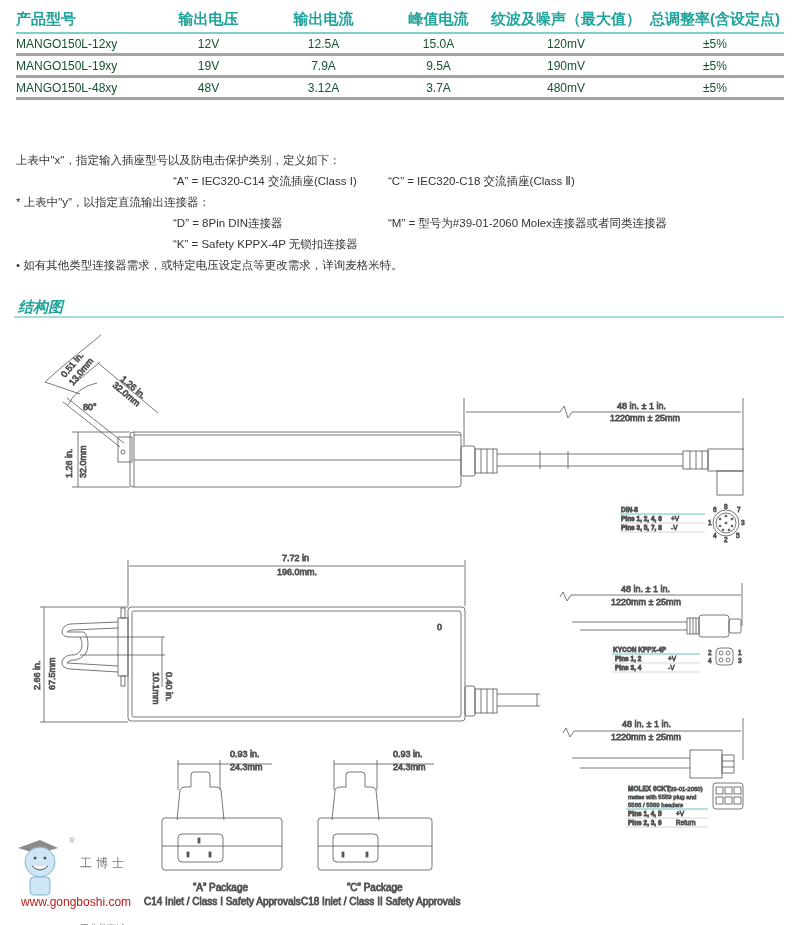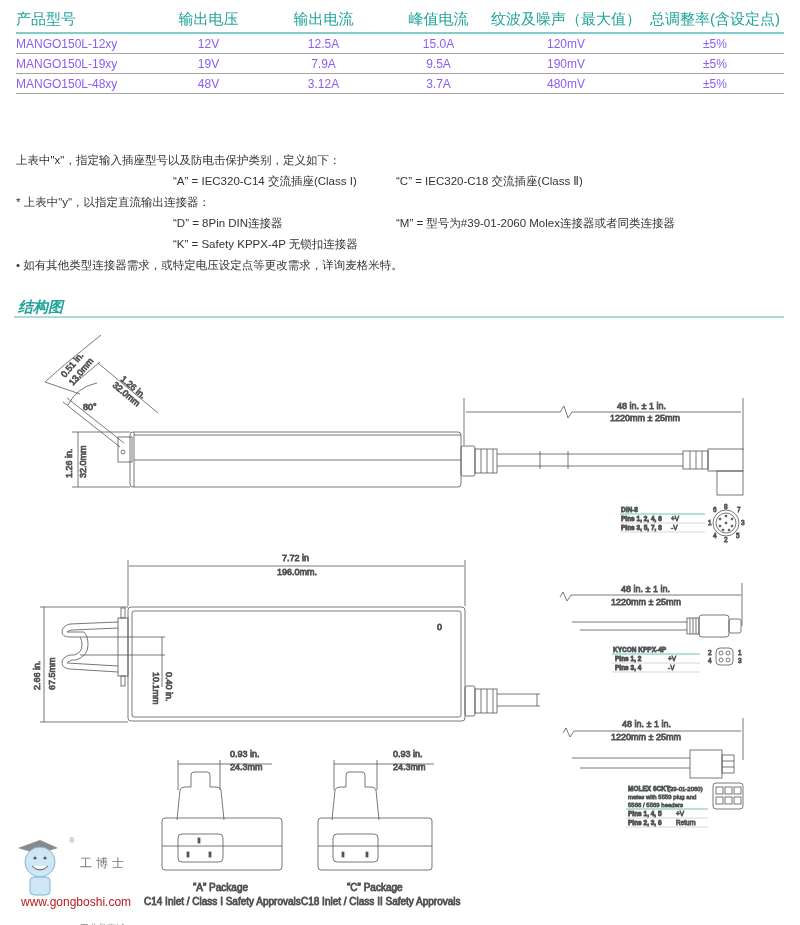--- a/index.html
+++ b/index.html
@@ -1,26 +1,26 @@
 <!DOCTYPE html>
 <html><head>
 <meta charset="utf-8">
 <style>
   html,body{margin:0;padding:0;background:#ffffff;}
   body{width:800px;height:925px;position:relative;overflow:hidden;font-family:"Liberation Sans","DejaVu Sans",sans-serif;color:#333;}
   
   .spec{position:absolute;left:16px;top:10px;width:768px;border-collapse:collapse;font-size:12px;}
-  .spec th{color:#1fa39a;font-weight:normal;font-size:15px;text-align:center;padding:0 0 3px 0;border-bottom:2px solid #7fcfc8;white-space:nowrap;}
+  .spec th{color:#1fa39a;font-weight:bold;font-size:15px;text-align:center;padding:0 0 3px 0;border-bottom:2px solid #7fcfc8;white-space:nowrap;}
   .spec th:first-child{text-align:left;}
-  .spec td{text-align:center;padding:0;height:19px;border-bottom:1px solid #a3a3a3;color:#8b5cf6;}
+  .spec td{text-align:center;padding:0;height:19px;border-bottom:3px solid #a3a3a3;color:#14532d;}
   .spec td:first-child{text-align:left;}
   .notes{position:absolute;left:16px;top:150px;font-size:11.5px;color:#333;line-height:21px;width:780px;}
   .notes .row{position:relative;height:21px;}
   .notes .ind1{position:absolute;left:113px;margin-left:44px;}
-  .notes .ind2{position:absolute;left:380px;}
+  .notes .ind2{position:absolute;left:372px;}
   .section-title{position:absolute;left:18px;top:298px;font-size:15px;font-weight:bold;color:#1fa39a;font-style:italic;}
   .section-rule{position:absolute;left:14px;top:316px;width:770px;height:2px;background:#a9dcd7;}
   svg{position:absolute;left:0;top:0;}
   .dim{font-family:"Liberation Sans",sans-serif;font-size:9px;fill:#555;}
   .lbl{font-family:"Liberation Sans",sans-serif;font-size:10px;fill:#333;}
   .conn-title{font-family:"Liberation Sans",sans-serif;font-size:6.5px;font-weight:bold;fill:#1fa39a;}
   .conn-pin{font-family:"Liberation Sans",sans-serif;font-size:6.5px;font-weight:bold;fill:#333;}
   .conn-val{font-family:"Liberation Sans",sans-serif;font-size:6.5px;fill:#777;}
   .conn-sub{font-family:"Liberation Sans",sans-serif;font-size:6px;fill:#5bbab2;}
   .wm-url{position:absolute;left:21px;top:895px;font-size:12px;color:#b91c1c;}

